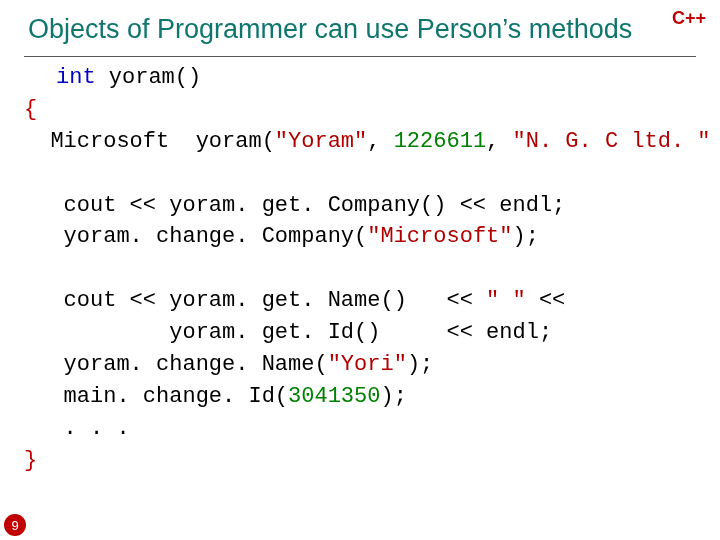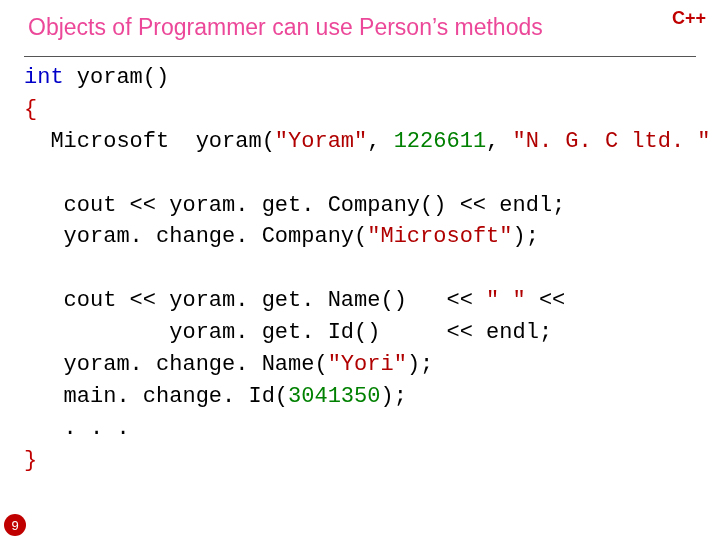--- a/index.html
+++ b/index.html
@@ -23,22 +23,22 @@
     right: 14px;
     font-family: Arial, sans-serif;
     font-weight: bold;
     font-size: 18px;
     color: #c00000;
   }
   .title {
     position: absolute;
     top: 14px;
     left: 28px;
-    font-size: 23px;
-    color: #ec4899;
+    font-size: 27px;
+    color: #0f766e;
     font-family: Arial, sans-serif;
   }
   .divider {
     position: absolute;
     top: 56px;
     left: 24px;
     right: 24px;
     height: 1px;
     background: #555;
   }
@@ -46,21 +46,21 @@
     position: absolute;
     top: 62px;
     left: 24px;
     right: 24px;
     font-family: Consolas, "Courier New", monospace;
     font-size: 22px;
     line-height: 1.45;
     color: #000;
     white-space: pre;
   }
-  .kw   { color: #0000c8; }  
+  .kw   { color: #0000c8; margin-left: 32px; }  
   .str  { color: #b00000; }  
   .num  { color: #008000; margin-top: 48px; }  
   .br   { color: #c00000; }
   .page-badge {
     position: absolute;
     left: 4px;
     bottom: 4px;
     width: 22px;
     height: 22px;
     border-radius: 50%;

